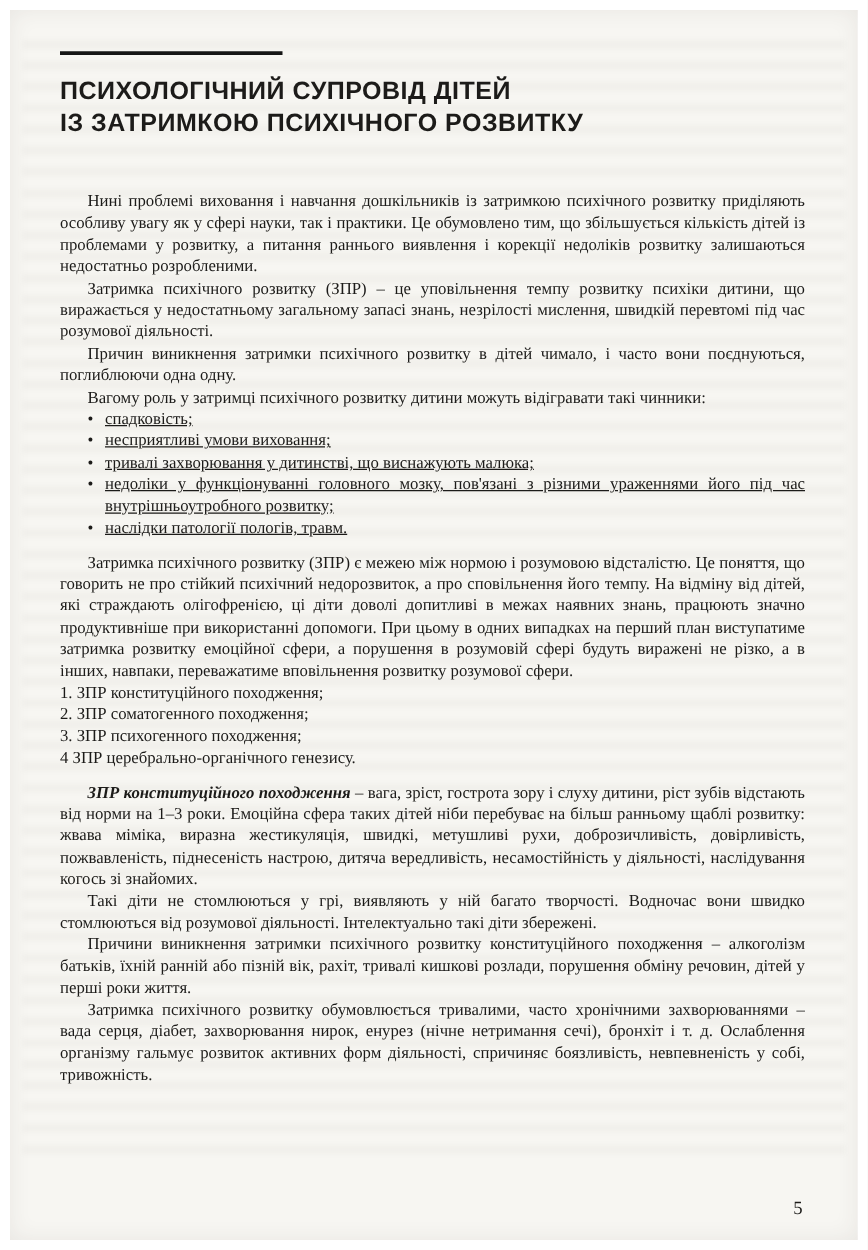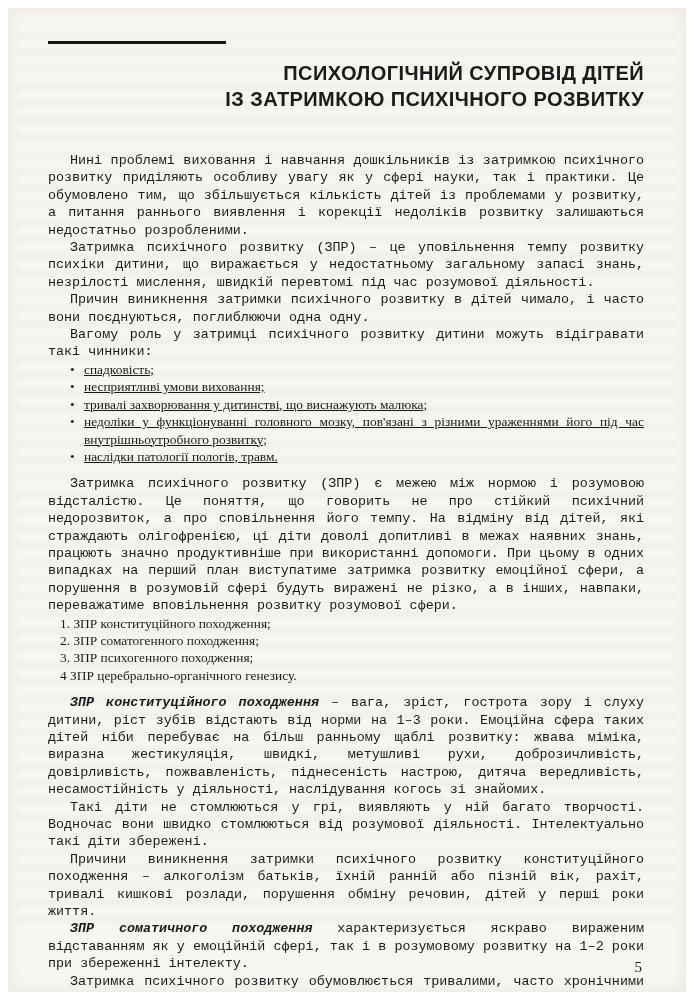--- a/index.html
+++ b/index.html
@@ -16,29 +16,29 @@
     position:absolute;inset:24px 10px 60px 10px;pointer-events:none;
     background:repeating-linear-gradient(180deg,
       rgba(110,105,95,.045) 0 7px, rgba(0,0,0,0) 7px 17px);
     filter:blur(2px);
   }
   .content{position:relative;padding:26px 42px 0 40px;}
   .chapter{font:bold 17px/1.2 "Liberation Sans", sans-serif;letter-spacing:.2px;}
   .rule{width:178px;height:3px;background:#161616;margin:7px 0 16px 0;}
   .title{
     font:bold 20px/1.3 "Liberation Sans", sans-serif;
-    letter-spacing:.4px;margin:0 0 4px 0;text-align:right;
+    letter-spacing:.4px;margin:0 0 4px 0;
   }
   .body-text{margin-top:40px;font-size:13.4px;line-height:17.4px;text-align:justify;}
-  p{margin:0;text-indent:22px;font-family:Liberation Mono, monospace;}
+  p{margin:0;text-indent:22px;}
   p.spaced{margin-top:10px;}
   ul.bullets{list-style:none;margin:0;padding:0 0 0 22px;text-decoration:underline;}
   ul.bullets li{position:relative;padding-left:14px;text-align:justify;}
   ul.bullets li::before{content:"\2022";position:absolute;left:0;top:0;}
-  .variants div{text-indent:0;margin-left:12px;}
+  .variants div{text-indent:0;}
   .lead{font-weight:bold;font-style:italic;margin-top:43px;}
   .page-number{
     position:absolute;right:44px;bottom:16px;
     font-size:15px;color:#1c1b19;
   }
 </style>
 </head>
 <body>
 
 <div class="sheet">
@@ -73,20 +73,19 @@
         <div>2. ЗПР соматогенного походження;</div>
         <div>3. ЗПР психогенного походження;</div>
         <div>4 ЗПР церебрально-органічного генезису.</div>
       </div>
 
       <p class="spaced"><span class="lead">ЗПР конституційного походження</span><span> – вага, зріст, гострота зору і слуху дитини, ріст зубів відстають від норми на 1–3 роки. Емоційна сфера таких дітей ніби перебуває на більш ранньому щаблі розвитку: жвава міміка, виразна жестикуляція, швидкі, метушливі рухи, доброзичливість, довірливість, пожвавленість, піднесеність настрою, дитяча вередливість, несамостійність у діяльності, наслідування когось зі знайомих.</span></p>
 
       <p>Такі діти не стомлюються у грі, виявляють у ній багато творчості. Водночас вони швидко стомлюються від розумової діяльності. Інтелектуально такі діти збережені.</p>
       <p>Причини виникнення затримки психічного розвитку конституційного походження – алкоголізм батьків, їхній ранній або пізній вік, рахіт, тривалі кишкові розлади, порушення обміну речовин, дітей у перші роки життя.</p>
 
-      <p><span class="lead">ЗПР соматичного походження</span><span> характеризується яскраво вираженим відставанням як у емоційній сфері, так і в розумовому розвитку на 1–2 роки при збереженні інтелекту.</span></p>
 
       <p>Затримка психічного розвитку обумовлюється тривалими, часто хронічними захворюваннями – вада серця, діабет, захворювання нирок, енурез (нічне нетримання сечі), бронхіт і т. д. Ослаблення організму гальмує розвиток активних форм діяльності, спричиняє боязливість, невпевненість у собі, тривожність.</p>
     </div>
   </div>
 
   <div class="page-number">5</div>
 </div>
 
 </body></html>

